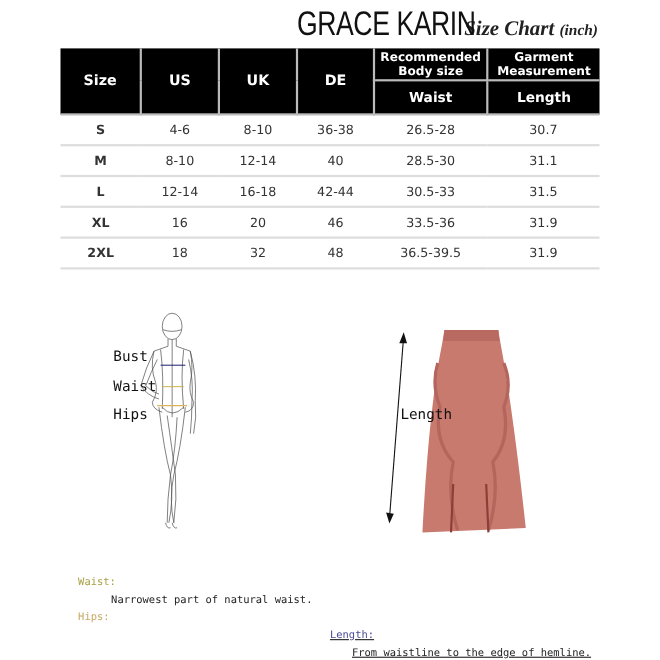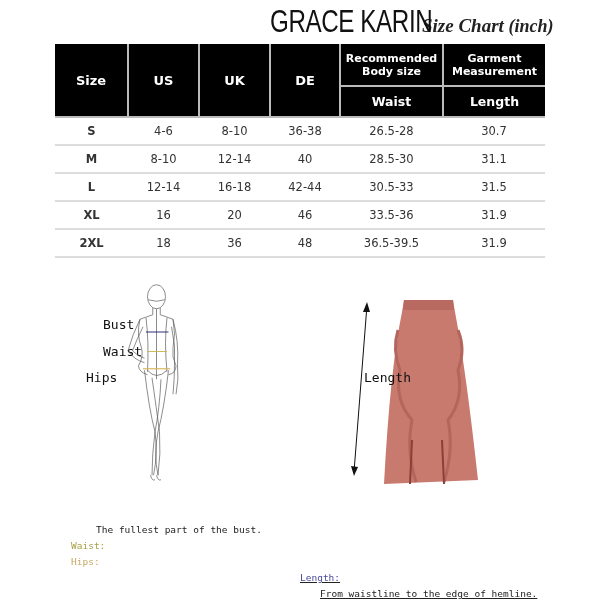--- a/index.html
+++ b/index.html
@@ -1,25 +1,25 @@
 <!DOCTYPE html>
 <html><head>
 <meta charset="utf-8">
 <style>
   * { box-sizing: border-box; margin: 0; padding: 0; }
   body { width: 600px; height: 600px; background: #ffffff; position: relative; overflow: hidden; font-family: "DejaVu Sans", sans-serif; }
   .title { position: absolute; top: 2px; left: 222px; height: 40px; display: flex; align-items: baseline; white-space: nowrap; margin-left: 48px; }
   .brand { font-family: "Liberation Sans Narrow", "Liberation Sans", sans-serif; font-size: 31px; letter-spacing: -0.5px; color: #111; transform: scaleX(0.78); transform-origin: left center; display: inline-block; width: 148px; line-height: 40px; }
   .subtitle { font-family: "Liberation Serif", serif; font-style: italic; font-weight: bold; font-size: 19px; color: #222; margin-left: 4px; }
-  .subtitle .unit { font-size: 18px; }
+  .subtitle .unit { font-size: 14px; }
   table.chart { position: absolute; left: 55px; top: 44px; width: 490px; border-collapse: collapse; }
   table.chart th { background: #000; color: #fff; font-family: "DejaVu Sans", sans-serif; font-weight: bold; border-right: 2px solid #bbb; border-bottom: 2px solid #bbb; text-align: center; }
   table.chart th:last-child { border-right: none; }
   th.main { font-size: 13px; height: 60px; }
-  th.group { font-size: 11px; line-height: 13px; height: 42px; }
+  th.group { font-size: 11px; line-height: 13px; height: 29px; }
   th.sub { font-size: 12.5px; height: 31px; }
   table.chart td { height: 28px; text-align: center; font-size: 11.5px; color: #333; border-bottom: 2px solid #ddd; }
   td.size { font-weight: bold; font-size: 13px; color: #111; }
   td.blueish { color: #3c4b62; }
   .figure-left { position: absolute; left: 90px; top: 248px; width: 160px; height: 270px; }
   .lbl { position: absolute; font-family: "DejaVu Sans Mono", monospace; font-size: 13px; color: #111; padding-left: 32px; }
   .skirt-wrap { position: absolute; left: 326px; top: 290px; width: 160px; height: 200px; }
   .notes { position: absolute; font-family: "DejaVu Sans Mono", monospace; font-size: 9.5px; line-height: 16px; color: #222; }
   .notes .k { display: block; }
   .notes .v { display: block; padding-left: 25px; }
@@ -84,31 +84,31 @@
       <td class="size">XL</td>
       <td>16</td>
       <td>20</td>
       <td>46</td>
       <td class="blueish">33.5-36</td>
       <td class="blueish">31.9</td>
     </tr>
     <tr>
       <td class="size">2XL</td>
       <td>18</td>
-      <td>36</td>
+      <td>32</td>
       <td>48</td>
       <td class="blueish">36.5-39.5</td>
       <td class="blueish">31.9</td>
     </tr>
   </tbody>
 </table>
 
 <span class="lbl" style="left:71px; top:317px;">Bust</span>
 <span class="lbl" style="left:71px; top:344px;">Waist</span>
-<span class="lbl" style="left:54px; top:370px;">Hips</span>
+<span class="lbl" style="left:71px; top:370px;">Hips</span>
 
 <svg class="figure-left" viewBox="0 0 160 270" style="left:110px; top:248px; width:120px; height:270px;">
   <g fill="none" stroke="#555" stroke-width="0.9">
 
     <ellipse cx="62" cy="20" rx="12" ry="16"></ellipse>
     <path d="M51 24 Q62 28 73 24"></path>
 
     <path d="M57 35 L57 44 M67 35 L67 44"></path>
 
     <path d="M57 44 L40 50 Q35 70 42 88 Q45 100 38 112 Q38 120 50 124"></path>
@@ -149,22 +149,22 @@
     <path d="M78 10 L127 10 L128 20 L77 20 Z" fill="#b96a60"></path>
 
     <path d="M72 40 Q66 60 74 80 Q68 110 86 130 Q80 160 90 192" stroke="#b5665c" stroke-width="3" fill="none"></path>
     <path d="M132 40 Q140 60 132 80 Q138 110 122 130 Q128 160 118 192" stroke="#b5665c" stroke-width="3" fill="none"></path>
     <path d="M86 150 L84 194 M116 150 L118 194" stroke="#8a4038" stroke-width="2"></path>
   </svg>
   <span class="lbl" style="left:6px; top:80px;">Length</span>
 </div>
 
 <div class="notes" style="left:71px; top:522px;">
-  <span class="v">The fullest part of the bust.</span>
   <span class="k" style="color:#a8a044;">Waist:</span>
+  <span class="v" style="padding-left:30px;">Narrowest part of natural waist.</span>
   <span class="k" style="color:#c8a860;">Hips:</span>
 
 </div>
 
 <div class="notes" style="left:300px; top:570px;text-decoration:underline;">
   <span class="k" style="color:#4a4a9a;">Length:</span>
   <span class="v" style="padding-left:20px;">From waistline to the edge of hemline.</span>
 </div>
 
 </body></html>

